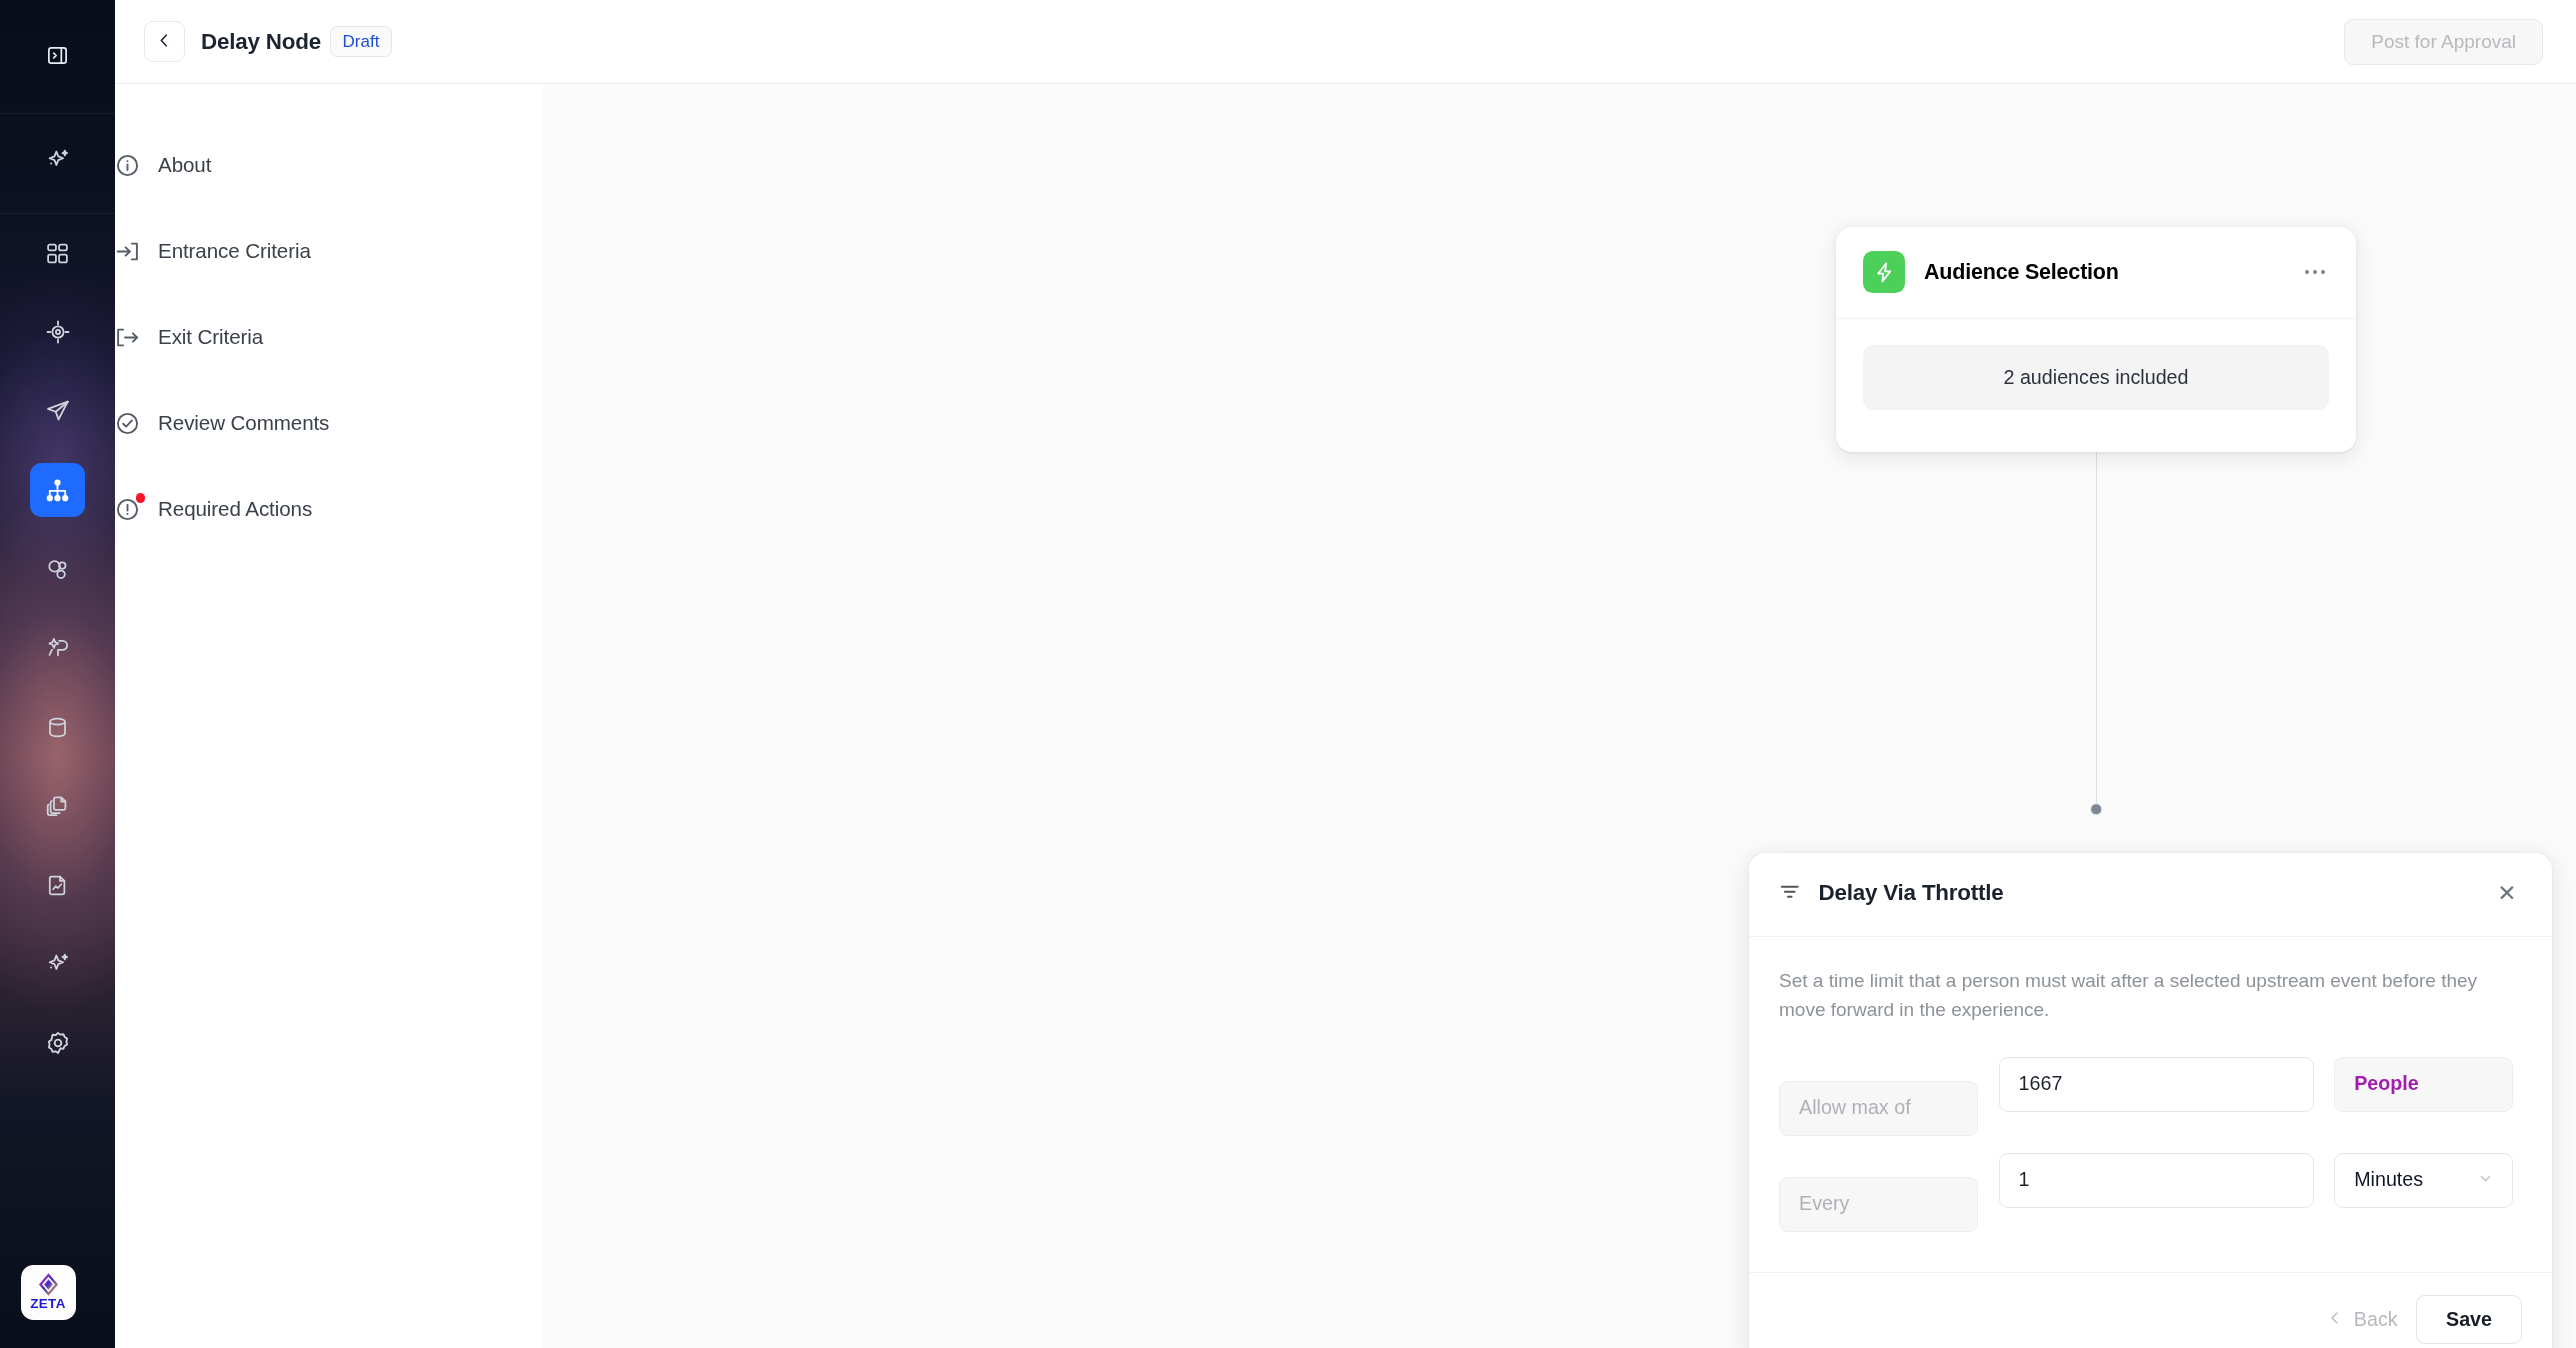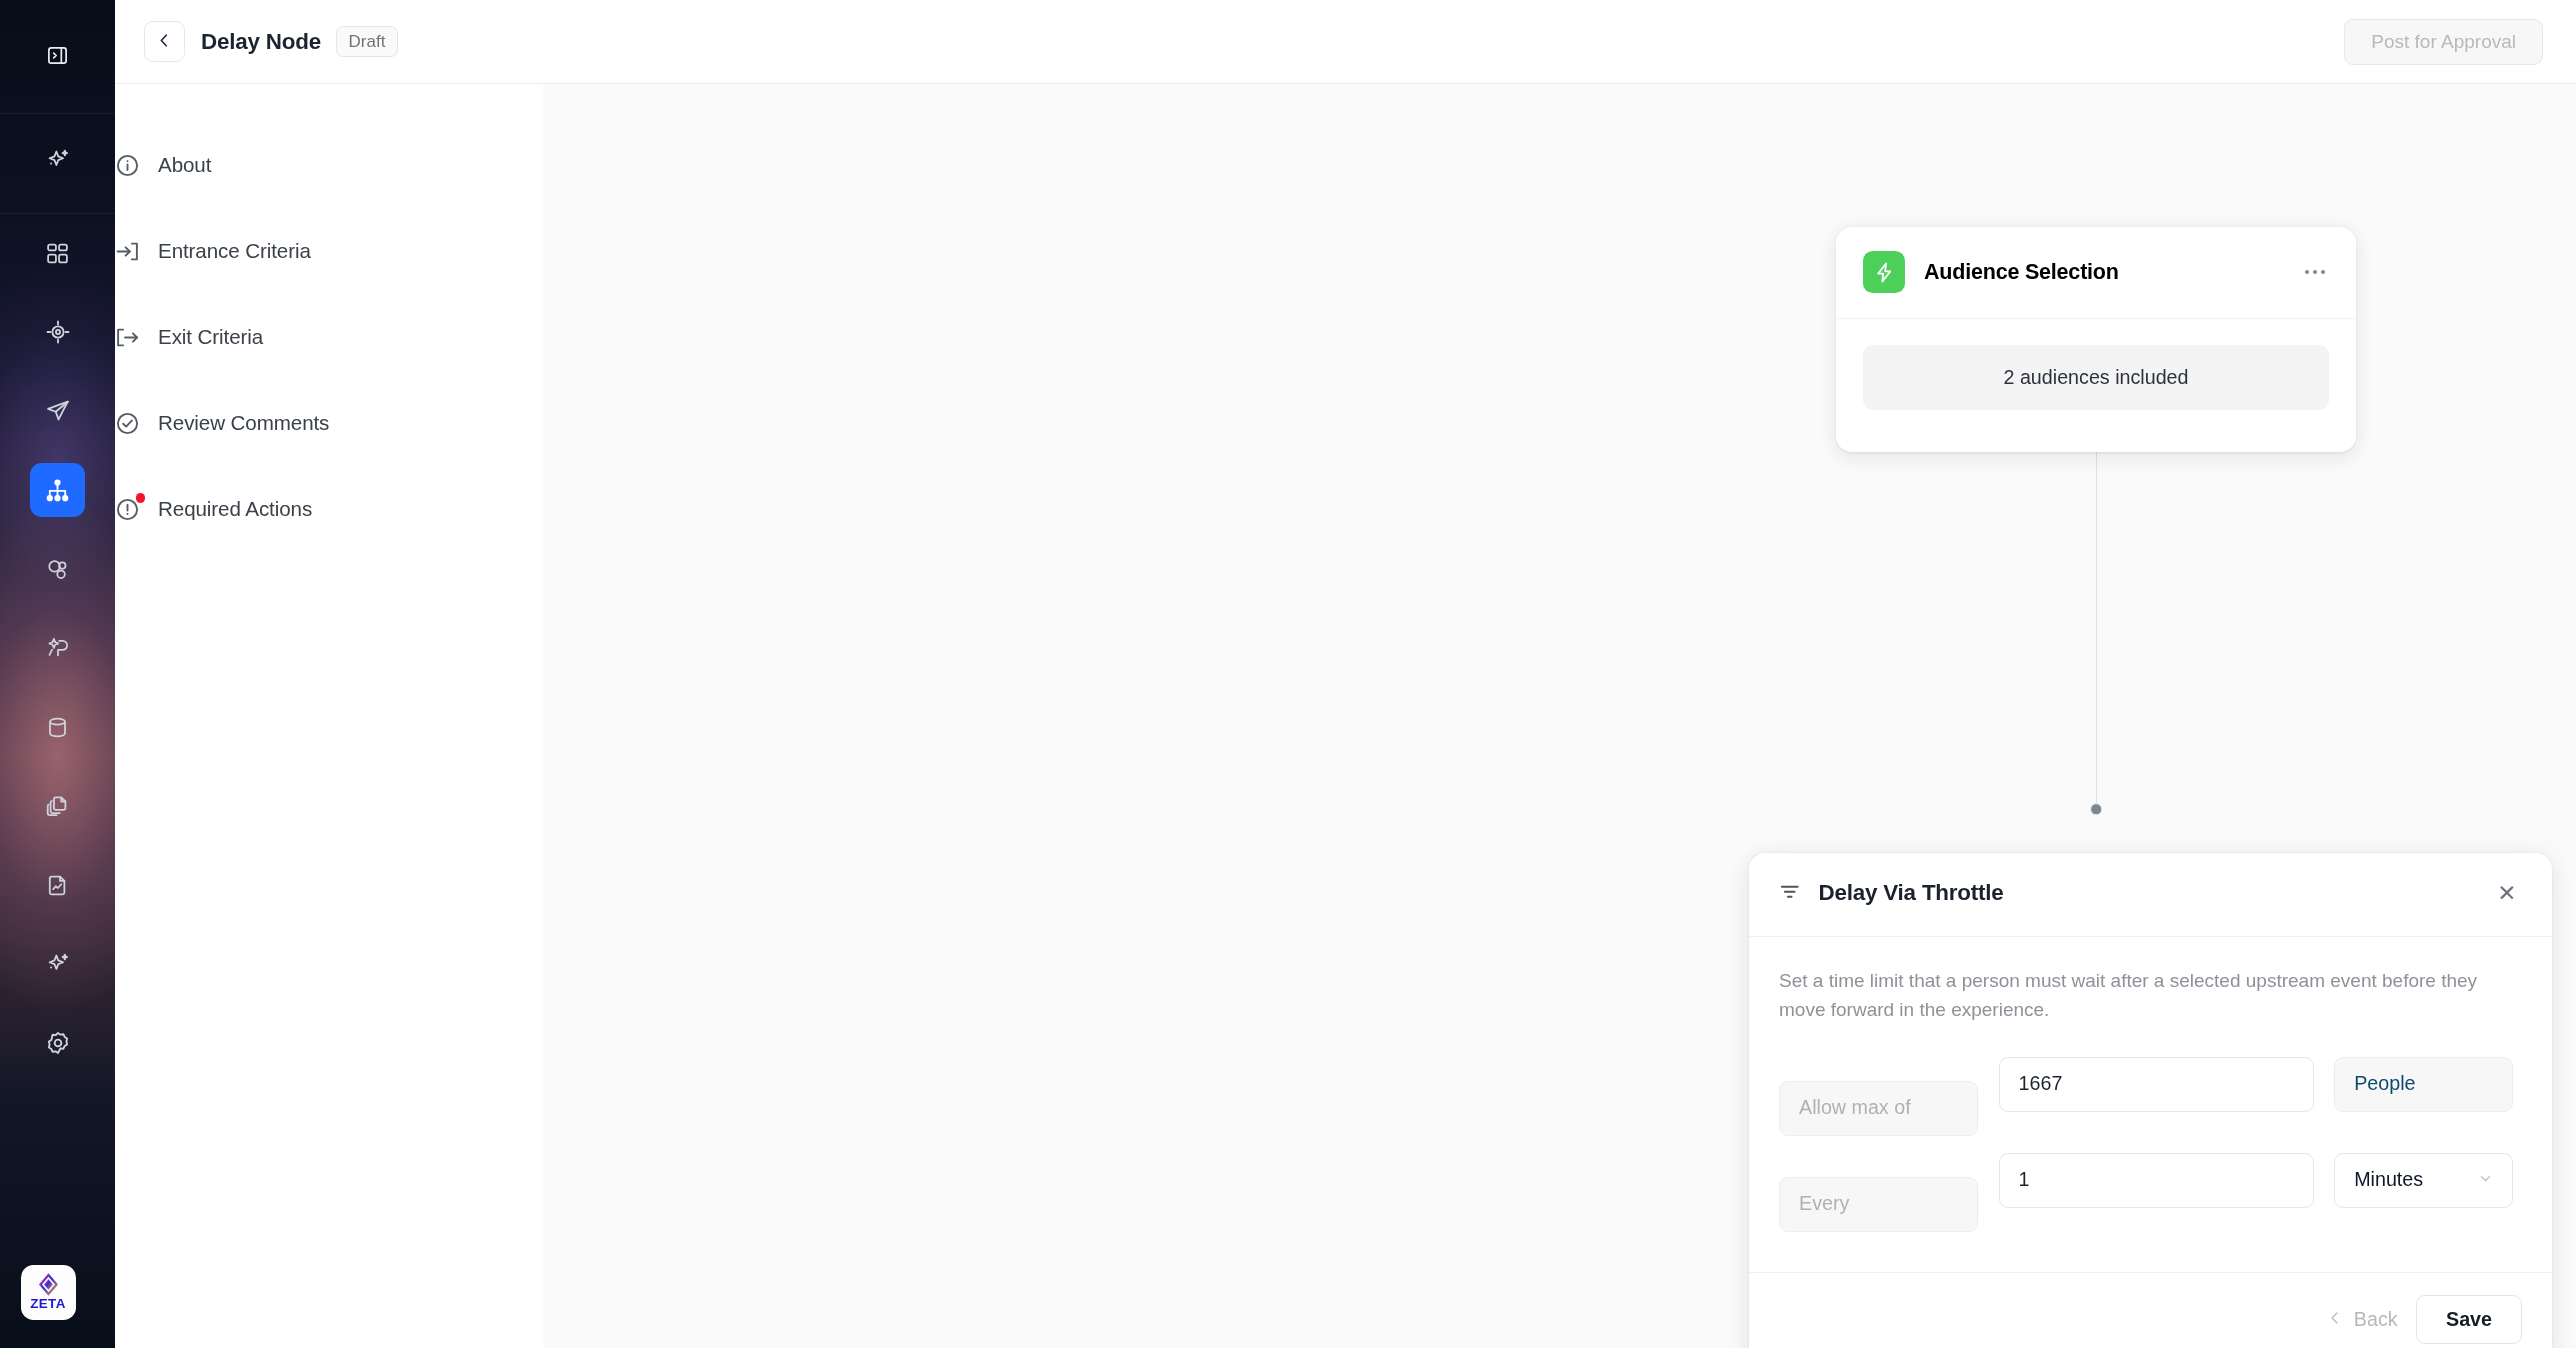--- a/index.html
+++ b/index.html
@@ -57,22 +57,22 @@
   .topbar {
     position: relative; height: 84px; flex: 0 0 84px; background: #fff;
     border-bottom: 0.9px solid #eaebec; display: flex; align-items: center; padding: 0 33px 0 29px;
   }
   .back-btn {
     width: 41px; height: 41px; border: 0.9px solid #e7e8ea; border-radius: 9px; background: #fff;
     display: flex; align-items: center; justify-content: center; margin-right: 16px;
   }
   .page-title { font-size: 22.4px; font-weight: 700; color: #1c2430; letter-spacing: -0.2px; }
   .status-chip {
-    margin-left: 15px; border: 0.9px solid #e3e5e7; border-radius: 7.2px; background: #fafafa;
-    padding: 5.4px 11.6px 6.3px; font-size: 17px; color: #737373; font-weight: 400; line-height: 1;
+    margin-left: 9px; border: 0.9px solid #e3e5e7; border-radius: 7.2px; background: #fafafa;
+    padding: 5.4px 11.6px 6.3px; font-size: 17px; color: #1d4ed8; font-weight: 400; line-height: 1;
   }
   .topbar-spacer { flex: 1; }
   .approval-btn {
     border: 0.9px solid #e6e7e9; border-radius: 9px; background: #f7f7f8;
     padding: 12.5px 26px; font-size: 19px; color: #b7b9bd; font-weight: 400; line-height: 1;
   }
 
   
   .body-wrap { position: relative; flex: 1; display: flex; min-height: 0; }
 
@@ -138,21 +138,21 @@
   .panel-body { padding: 29px 30px 23px; }
   .panel-desc { font-size: 19px; line-height: 1.56; color: #8d9298; max-width: 707px; }
   .field-rows { margin-top: 32px; }
   .field-row { display: flex; gap: 20.6px; margin-bottom: 17px; }
   .fld {
     height: 55px; border-radius: 9px; display: flex; align-items: center;
     padding: 0 19px; font-size: 19.7px; line-height: 1;
   }
   .fld-static { width: 199px; background: #f7f7f8; border: 0.9px solid #eceded; color: #aeb1b6; flex: 0 0 199px; margin-top: 24px; }
   .fld-input { width: 315px; background: #fff; border: 0.9px solid #e5e6e8; color: #1d242e; flex: 0 0 315px; }
-  .fld-unit  { width: 179px; background: #f7f7f8; border: 0.9px solid #eceded; color: #0c4a6e; flex: 0 0 179px; }
+  .fld-unit  { width: 179px; background: #f7f7f8; border: 0.9px solid #eceded; color: #a21caf; flex: 0 0 179px; font-weight: bold; }
   .fld-select {
     width: 179px; background: #fff; border: 0.9px solid #e5e6e8; color: #0f172a; flex: 0 0 179px;
     justify-content: space-between;
     align-items: center;
   }
   .panel-foot {
     border-top: 0.9px solid #f0f1f2; padding: 22.4px 30px 24px;
     display: flex; align-items: center; justify-content: flex-end; gap: 13px;
   }
   .back-link { display: flex; align-items: center; gap: 10.7px; font-size: 19.7px; color: #b5b8bc; padding: 7.2px 5.4px; }

